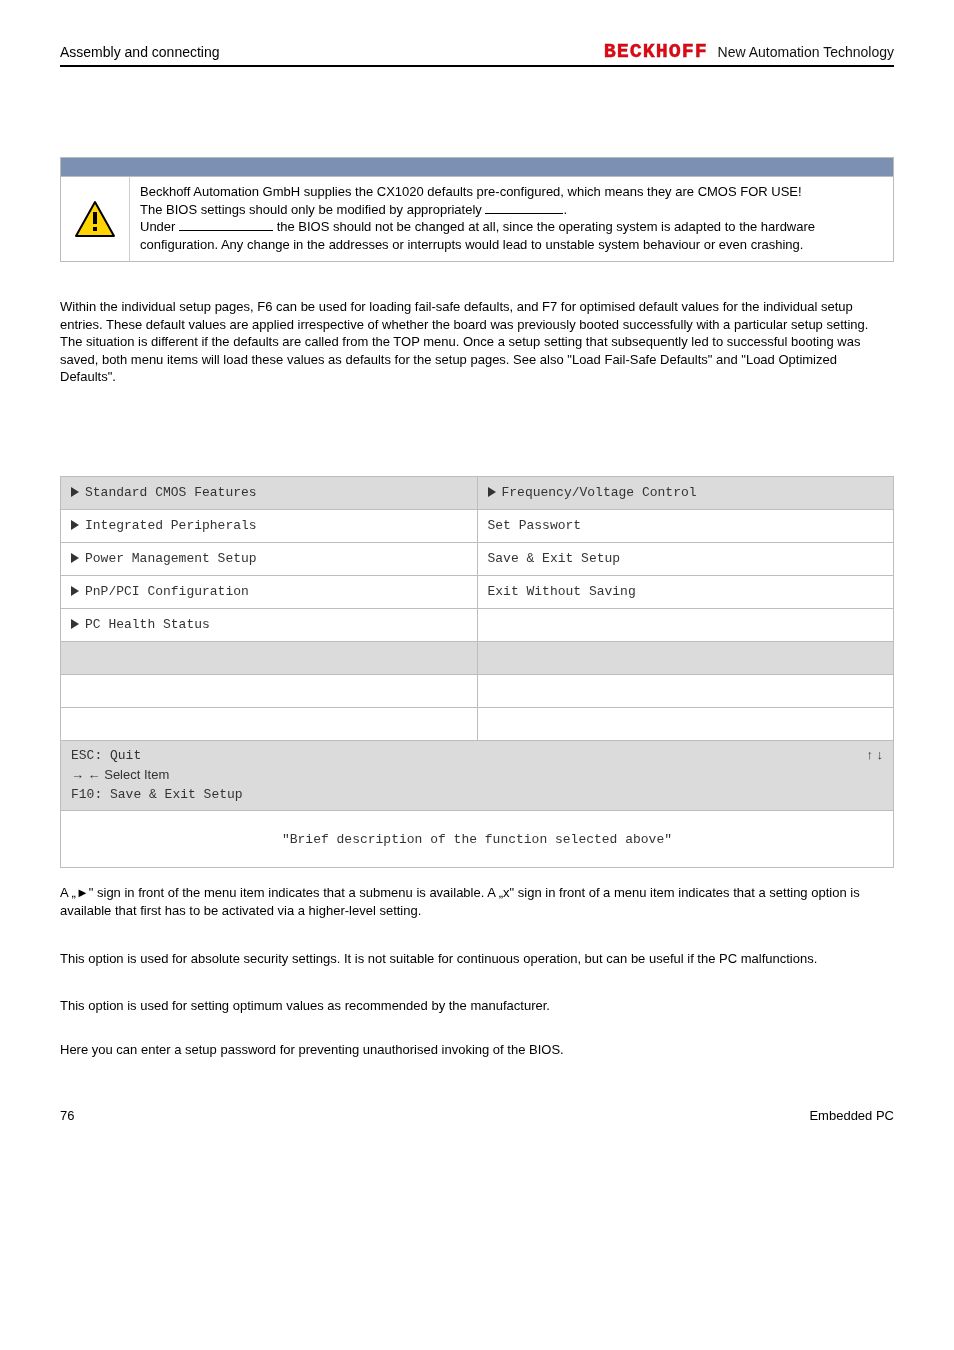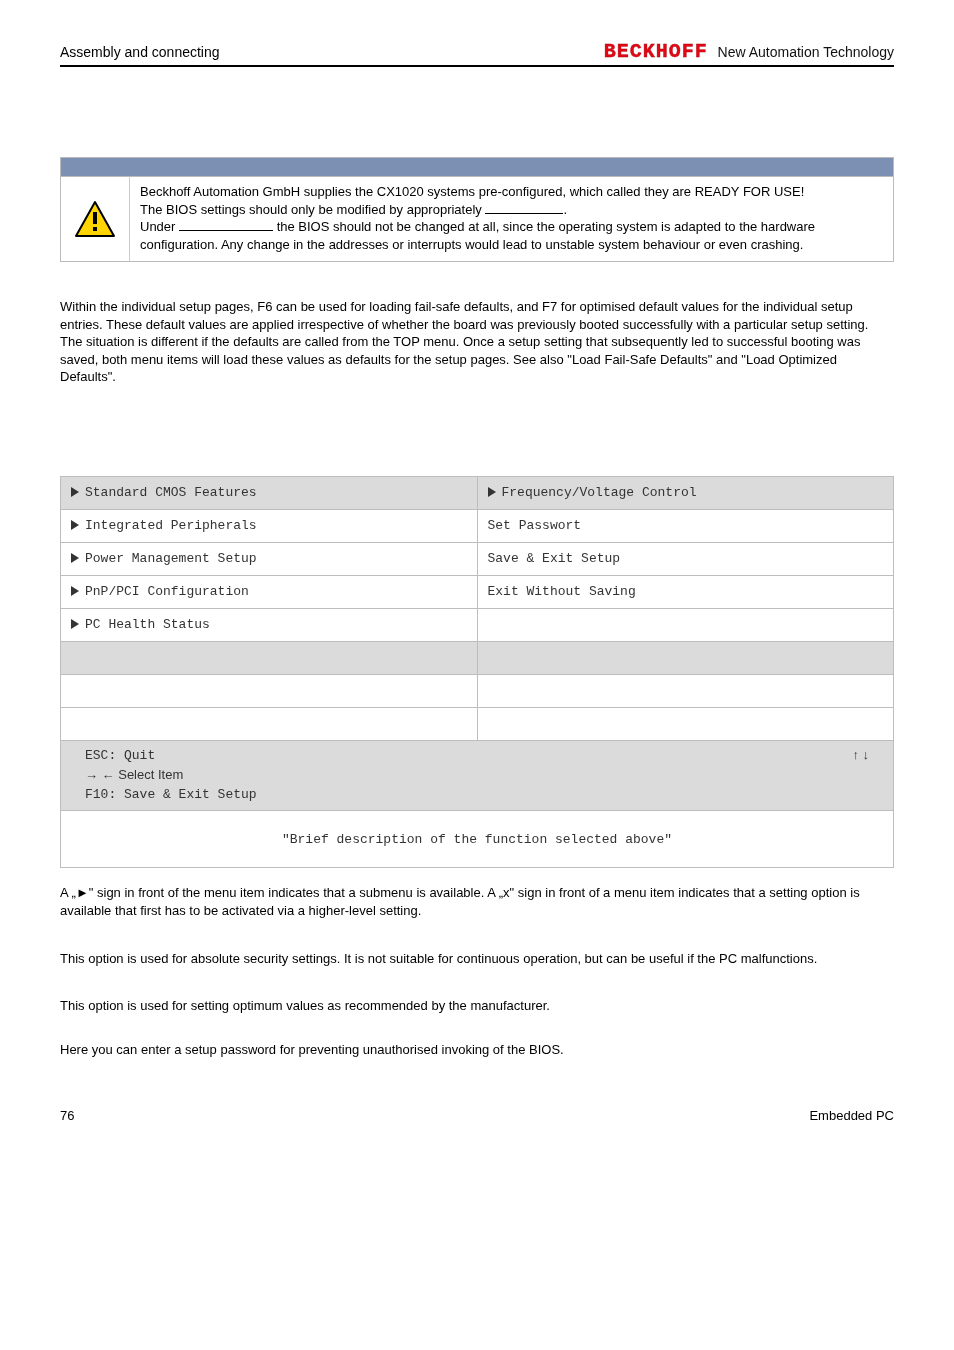--- a/index.html
+++ b/index.html
@@ -102,21 +102,21 @@
     vertical-align: middle;
   }
   .bios-table tr:first-child td {
     background: #dbdbdb;
   }
   .bios-table td + td {
     border-left: 1px solid #bdbdbd;
   }
   .bios-foot td {
     background: #fff;
-    padding: 6px 24px;
+    padding: 6px 10px;
     font-family: "Courier New", monospace;
   }
   .bios-foot-left { line-height: 1.45; }
   .bios-desc td {
     text-align: center;
     padding: 18px 8px;
   }
 
   .body-para {
     font-size: 13px;
@@ -158,22 +158,22 @@
     <div class="warn-banner"></div>
     <div class="warn-body">
       <div class="warn-icon-cell">
         <svg width="42" height="38" viewBox="0 0 42 38">
           <polygon points="21,2 40,36 2,36" fill="#ffd400" stroke="#000" stroke-width="2" stroke-linejoin="round"></polygon>
           <rect x="19" y="12" width="4" height="12" fill="#000"></rect>
           <rect x="19" y="27" width="4" height="4" fill="#000"></rect>
         </svg>
       </div>
       <div class="warn-text-cell">
-        <span>Beckhoff Automation GmbH supplies the CX1020 systems pre-configured, which called they are </span>
-        <span>READY FOR USE!</span><br>
+        <span>Beckhoff Automation GmbH supplies the CX1020 defaults pre-configured, which means they are </span>
+        <span>CMOS FOR USE!</span><br>
         <span>The BIOS settings should only be modified by appropriately </span><span class="ul"></span><span>.</span><br>
         <span>Under </span><span class="ul ul-wide"></span><span> the BIOS should not be changed at all, since the operating system is adapted to the hardware configuration. Any change in the addresses or interrupts would lead to unstable system behaviour or even crashing.</span>
       </div>
     </div>
   </div>
 
   <div class="para">Within the individual setup pages, F6 can be used for loading fail-safe defaults, and F7 for optimised default values for the individual setup entries. These default values are applied irrespective of whether the board was previously booted successfully with a particular setup setting. The situation is different if the defaults are called from the TOP menu. Once a setup setting that subsequently led to successful booting was saved, both menu items will load these values as defaults for the setup pages. See also "Load Fail-Safe Defaults" and "Load Optimized Defaults".</div>
 
   <div style="height:56px"></div>
 

